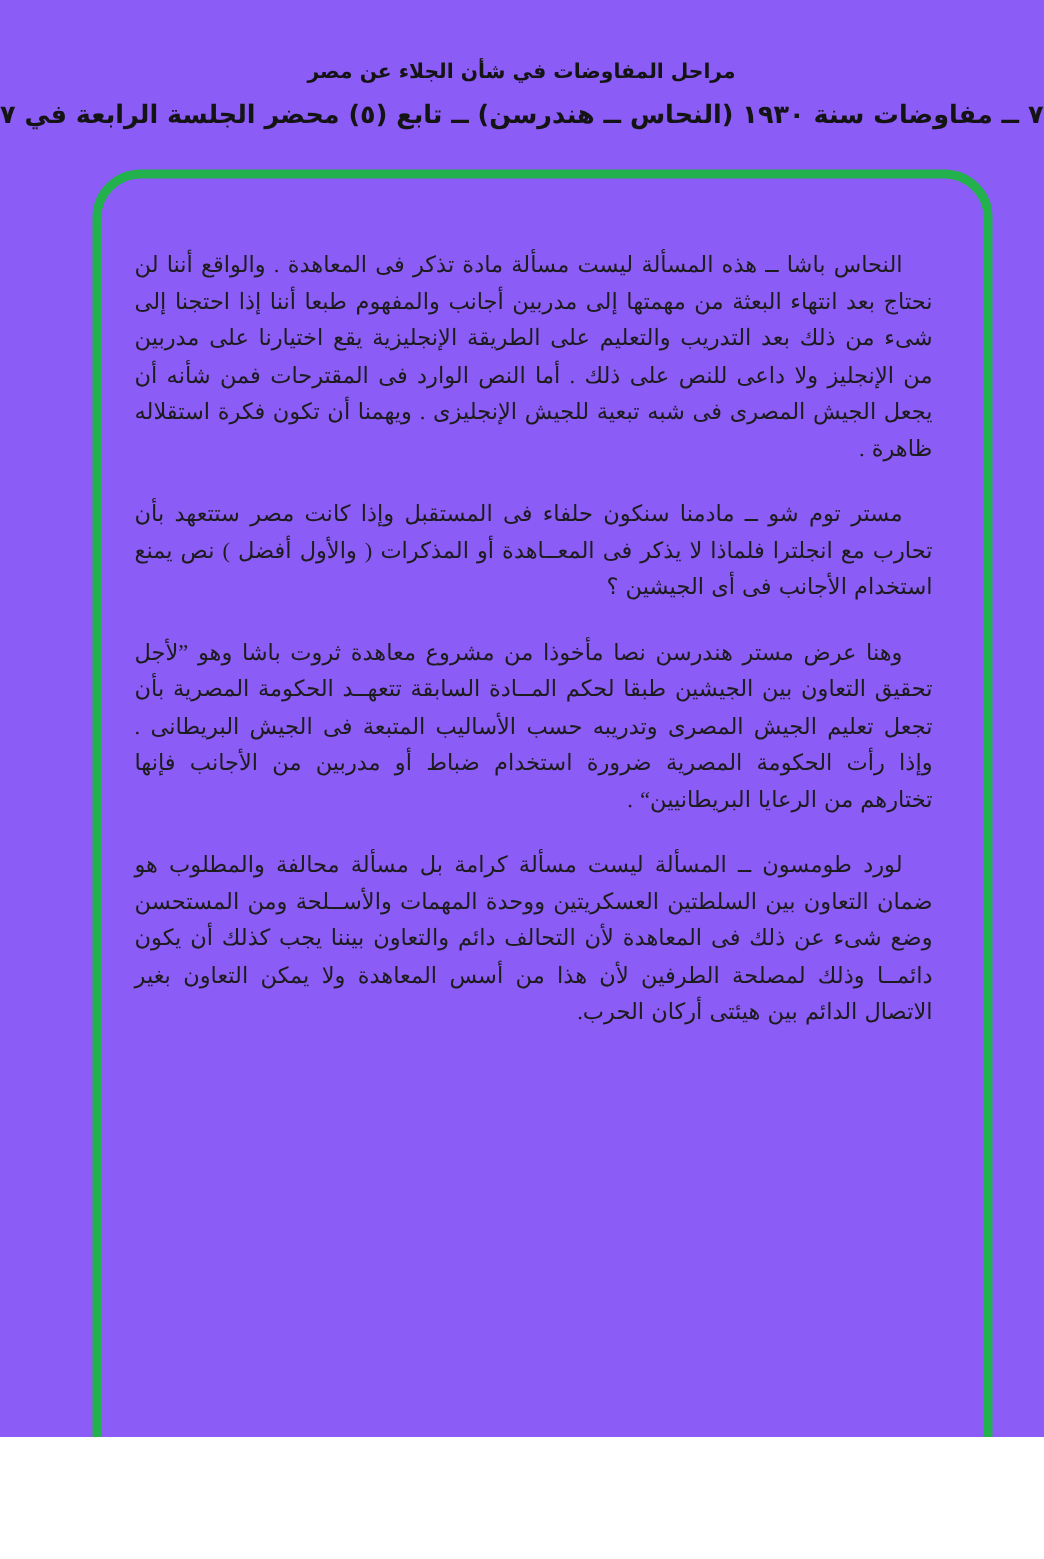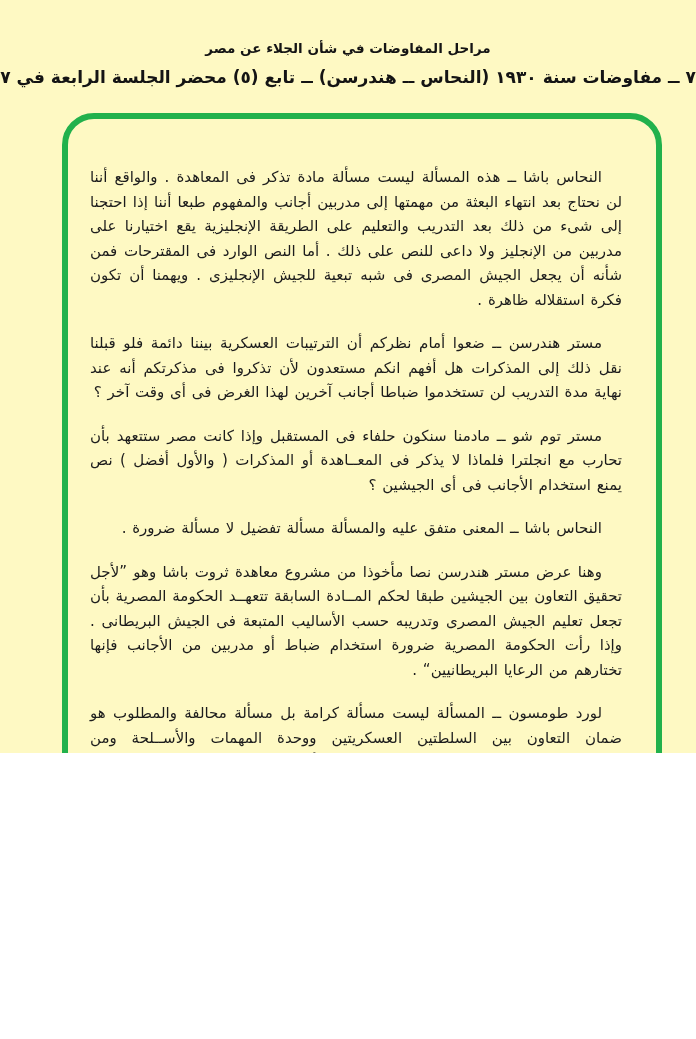--- a/index.html
+++ b/index.html
@@ -3,22 +3,22 @@
 <meta charset="utf-8">
 <style>
   html, body {
     margin: 0;
     padding: 0;
     background: #ffffff;
   }
   .page {
     position: relative;
     width: 696px;
-    height: 753px;
-    background: #fef9c3;
+    height: 958px;
+    background: #8b5cf6;
     overflow: hidden;
     font-family: "DejaVu Sans", sans-serif;
     direction: rtl;
   }
   .header {
     position: absolute;
     top: 40px;
     left: 0;
     right: 0;
     text-align: center;
@@ -37,20 +37,21 @@
   .frame {
     position: absolute;
     left: 62px;
     top: 113px;
     width: 600px;
     height: 875px;
     box-sizing: border-box;
     border: 6px solid #22b14c;
     border-radius: 32px;
     background: transparent;
+    font-family: Liberation Serif, serif;
   }
   .content {
     position: absolute;
     top: 46px;
     right: 34px;
     left: 22px;
     direction: rtl;
     text-align: justify;
     font-size: 15px;
     line-height: 24.5px;
@@ -71,21 +72,19 @@
 <div class="page">
 
   <div class="header">
     <div class="header-title">مراحل المفاوضات في شأن الجلاء عن مصر</div>
     <div class="header-subtitle">٧ ــ مفاوضات سنة ١٩٣٠ (النحاس ــ هندرسن) ــ تابع (٥) محضر الجلسة الرابعة في ٧ أبريل ١٩٣٠</div>
   </div>
 
   <div class="frame" style="border-color: rgb(34, 177, 76);">
     <div class="content" style="color: rgb(28, 28, 28);">
       <p>النحاس باشا ــ هذه المسألة ليست مسألة مادة تذكر فى المعاهدة . والواقع أننا لن نحتاج بعد انتهاء البعثة من مهمتها إلى مدربين أجانب والمفهوم طبعا أننا إذا احتجنا إلى شىء من ذلك بعد التدريب والتعليم على الطريقة الإنجليزية يقع اختيارنا على مدربين من الإنجليز ولا داعى للنص على ذلك . أما النص الوارد فى المقترحات فمن شأنه أن يجعل الجيش المصرى فى شبه تبعية للجيش الإنجليزى . ويهمنا أن تكون فكرة استقلاله ظاهرة .</p>
-      <p>مستر هندرسن ــ ضعوا أمام نظركم أن الترتيبات العسكرية بيننا دائمة فلو قبلنا نقل ذلك إلى المذكرات هل أفهم انكم مستعدون لأن تذكروا فى مذكرتكم أنه عند نهاية مدة التدريب لن تستخدموا ضباطا أجانب آخرين لهذا الغرض فى أى وقت آخر ؟</p>
       <p>مستر توم شو ــ مادمنا سنكون حلفاء فى المستقبل وإذا كانت مصر ستتعهد بأن تحارب مع انجلترا فلماذا لا يذكر فى المعــاهدة أو المذكرات ( والأول أفضل ) نص يمنع استخدام الأجانب فى أى الجيشين ؟</p>
-      <p>النحاس باشا ــ المعنى متفق عليه والمسألة مسألة تفضيل لا مسألة ضرورة .</p>
       <p>وهنا عرض مستر هندرسن نصا مأخوذا من مشروع معاهدة ثروت باشا وهو ”لأجل تحقيق التعاون بين الجيشين طبقا لحكم المــادة السابقة تتعهــد الحكومة المصرية بأن تجعل تعليم الجيش المصرى وتدريبه حسب الأساليب المتبعة فى الجيش البريطانى . وإذا رأت الحكومة المصرية ضرورة استخدام ضباط أو مدربين من الأجانب فإنها تختارهم من الرعايا البريطانيين“ .</p>
       <p>لورد طومسون ــ المسألة ليست مسألة كرامة بل مسألة محالفة والمطلوب هو ضمان التعاون بين السلطتين العسكريتين ووحدة المهمات والأســلحة ومن المستحسن وضع شىء عن ذلك فى المعاهدة لأن التحالف دائم والتعاون بيننا يجب كذلك أن يكون دائمــا وذلك لمصلحة الطرفين لأن هذا من أسس المعاهدة ولا يمكن التعاون بغير الاتصال الدائم بين هيئتى أركان الحرب.</p>
     </div>
   </div>
 
 </div>
 
 </body></html>

